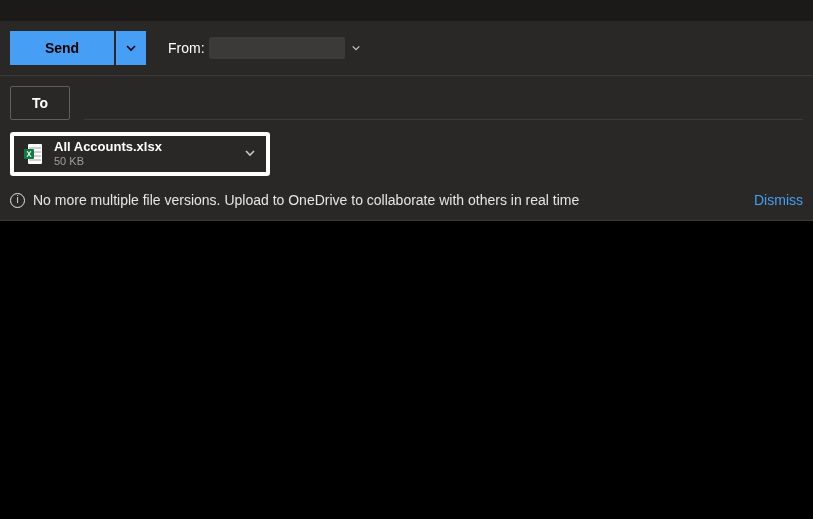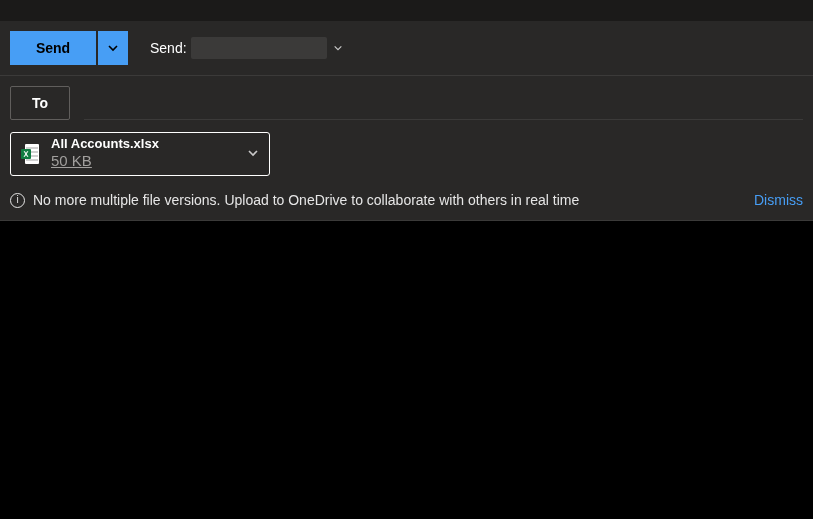--- a/index.html
+++ b/index.html
@@ -1,42 +1,42 @@
 <!DOCTYPE html>
 <html><head>
 <meta charset="utf-8">
 <style>
   * { box-sizing: border-box; margin: 0; padding: 0; }
   html, body { width: 813px; height: 519px; background: #000; font-family: "Segoe UI", Arial, sans-serif; color: #e6e6e6; overflow: hidden; }
   .app { width: 813px; height: 519px; background: #000; }
   .topbar { height: 21px; background: #1b1a19; }
   .compose { background: #292827; }
   .row-send { display: flex; align-items: center; padding: 10px 10px 10px 10px; }
-  .send-button { background: #479ef5; color: #000; font-size: 14px; font-weight: 600; border: none; height: 34px; width: 86px; display: flex; align-items: center; justify-content: center; cursor: pointer; }
+  .send-button { background: #479ef5; color: #000; font-size: 14px; font-weight: 600; border: none; height: 34px; width: 104px; display: flex; align-items: center; justify-content: center; cursor: pointer; }
   .send-dropdown { background: #479ef5; color: #000; border: none; height: 34px; width: 30px; margin-left: 2px; display: flex; align-items: center; justify-content: center; cursor: pointer; }
   .chevron { width: 12px; height: 12px; stroke: #000; stroke-width: 1.6; fill: none; }
   .from-label { margin-left: 22px; font-size: 14px; color: #fff; }
   .from-value { display: inline-block; width: 136px; height: 22px; background: #3b3a39; margin-left: 4px; vertical-align: middle; border-radius: 2px; }
   .from-caret { margin-left: 6px; display: inline-flex; align-items: center; }
   .from-caret svg { width: 10px; height: 10px; stroke: #c8c8c8; stroke-width: 1.4; fill: none; }
   .divider-h { height: 1px; background: #3b3a39; margin: 0; }
   .row-to { display: flex; align-items: center; padding: 10px 10px 12px 10px; }
   .to-button { background: transparent; color: #fff; font-size: 14px; font-weight: 600; border: 1px solid #605e5c; height: 34px; width: 60px; display: flex; align-items: center; justify-content: center; cursor: pointer; border-radius: 2px; }
   .to-input-wrap { flex: 1; margin-left: 14px; border-bottom: 1px solid #3b3a39; height: 34px; display: flex; align-items: center; }
   .to-input { background: transparent; border: none; outline: none; width: 100%; color: #e6e6e6; font-size: 14px; height: 100%; }
   .subject-wrap { padding: 8px 10px 20px 10px; }
   .subject-input { background: transparent; border: none; outline: none; width: 100%; color: #e6e6e6; font-size: 14px; }
   .subject-input::placeholder { color: #b6b4b2; }
   .to-input::placeholder { color: #b6b4b2; }
   .attachment-row { padding: 0 10px 14px 10px; }
-  .attachment-card { width: 260px; height: 44px; border: 1px solid #ffffff; border-radius: 3px; display: flex; align-items: center; padding: 0 10px; cursor: pointer; }
+  .attachment-card { width: 260px; height: 44px; border: 4px solid #ffffff; border-radius: 3px; display: flex; align-items: center; padding: 0 10px; cursor: pointer; }
   .xlsx-icon { width: 18px; height: 20px; margin-right: 12px; flex-shrink: 0; }
   .att-text { flex: 1; overflow: hidden; }
   .att-name { font-size: 13px; color: #fff; font-weight: 600; line-height: 1.1; white-space: nowrap; overflow: hidden; text-overflow: ellipsis; }
-  .att-size { font-size: 15px; color: #a19f9d; line-height: 1.3; text-decoration: underline; }
+  .att-size { font-size: 11px; color: #a19f9d; line-height: 1.3; }
   .att-caret svg { width: 12px; height: 12px; stroke: #c8c8c8; stroke-width: 1.6; fill: none; }
   .info-row { display: flex; align-items: center; padding: 2px 10px 12px 10px; font-size: 14px; color: #e6e6e6; gap: 8px; }
   .info-icon { width: 15px; height: 15px; border: 1.2px solid #e6e6e6; border-radius: 50%; display: flex; align-items: center; justify-content: center; font-size: 10px; line-height: 1; flex-shrink: 0; }
   .info-text { flex-shrink: 0; }
   .link { color: #479ef5; cursor: pointer; flex-shrink: 0; }
   .link.dismiss { margin-left: auto; }
   .body-area { flex: 1; }
 </style>
 </head>
 <body>
@@ -45,21 +45,21 @@
   <div class="topbar"></div>
   <div class="compose">
 
     <div class="row-send">
       <button class="send-button">Send</button>
       <button class="send-dropdown">
         <svg class="chevron" viewBox="0 0 12 12">
             <polyline points="2,4 6,8 10,4"></polyline>
           </svg>
       </button>
-      <span class="from-label">Send:</span>
+      <span class="from-label">From:</span>
       <span class="from-value"></span>
       <span class="from-caret">
         <svg viewBox="0 0 12 12">
             <polyline points="2,4 6,8 10,4"></polyline>
           </svg>
       </span>
     </div>
 
     <div class="divider-h"></div>
 

